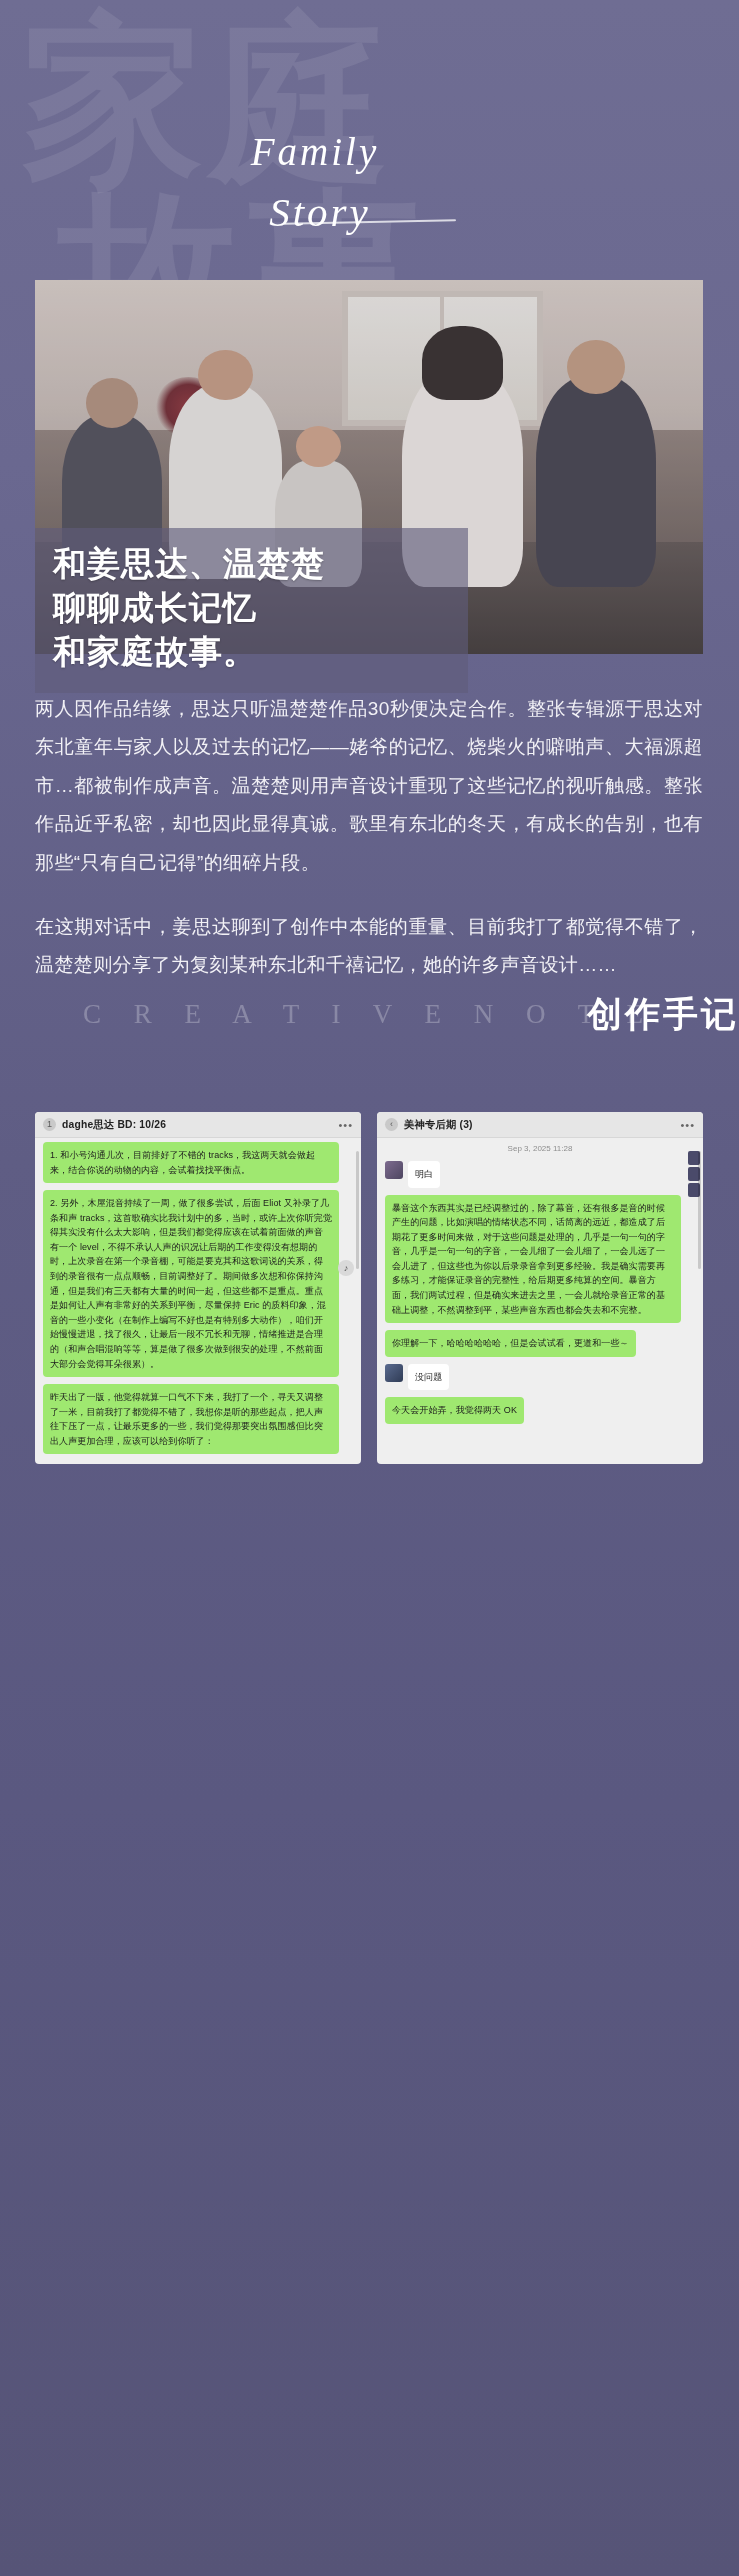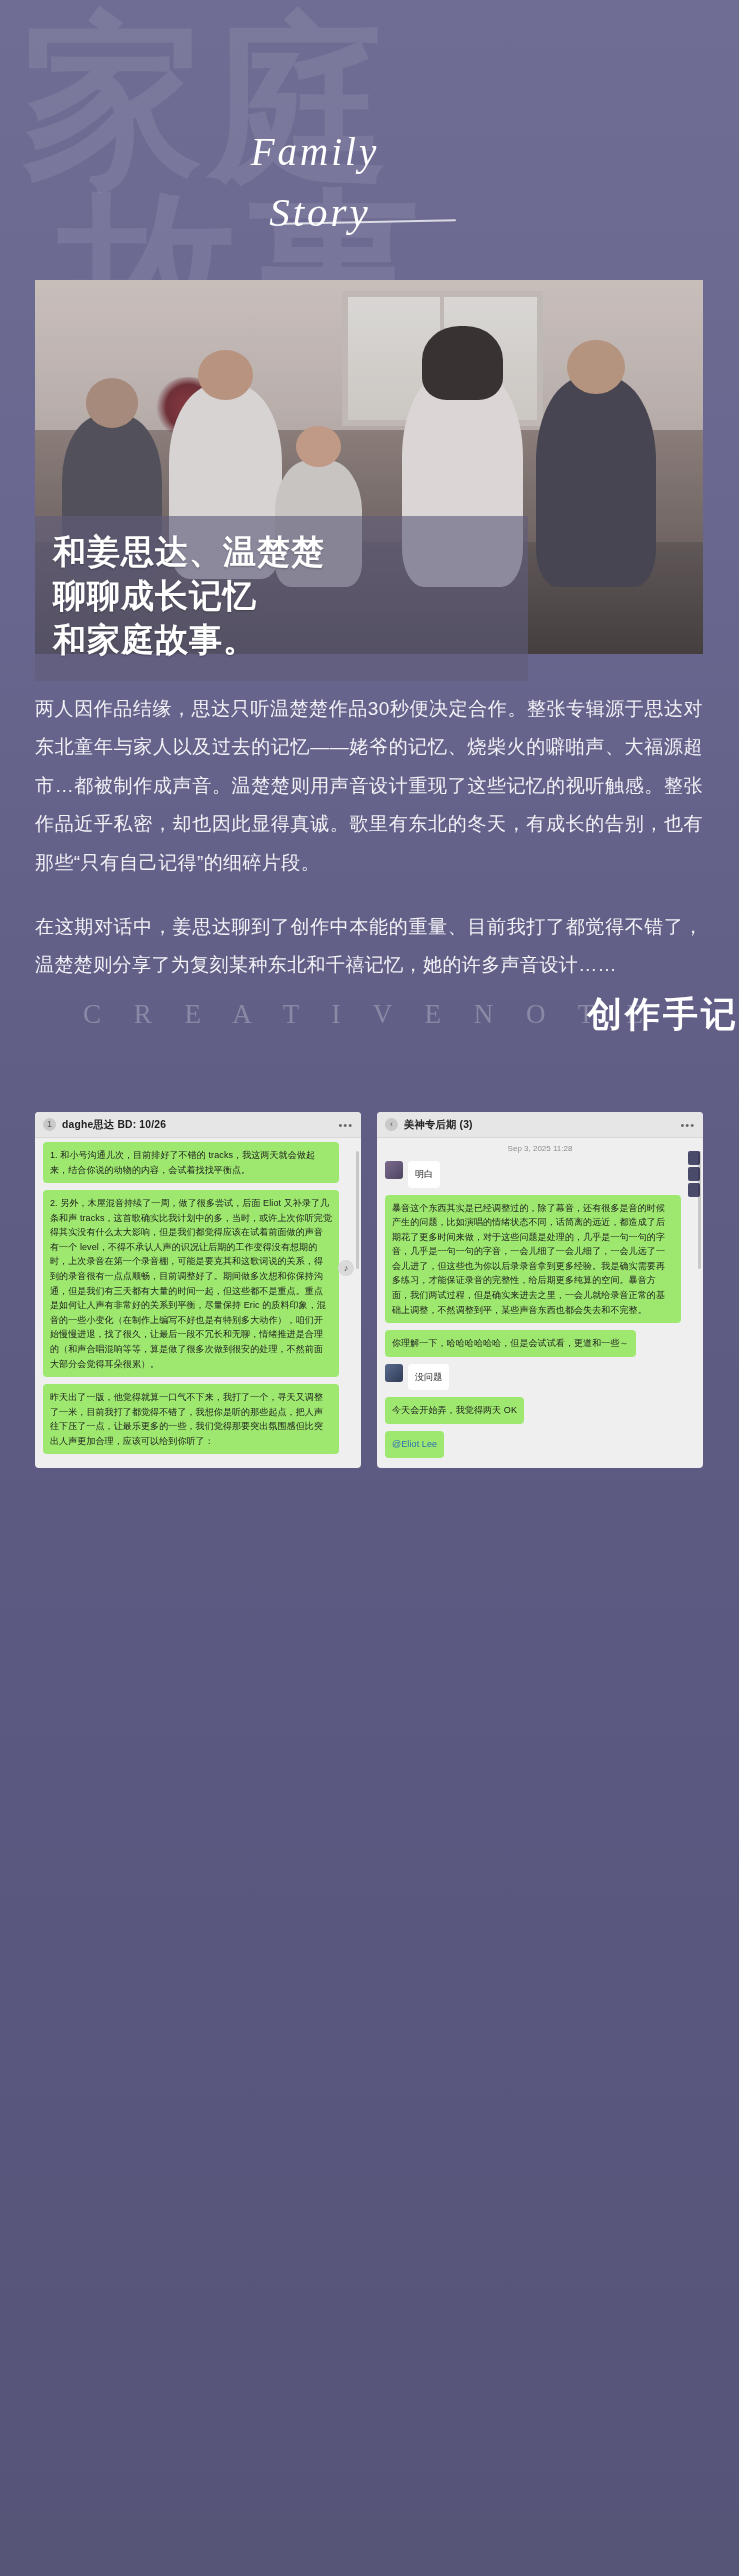--- a/index.html
+++ b/index.html
@@ -107,22 +107,22 @@
     position:absolute; left:18%; top:26%; width:10%; height:16%;
     background: radial-gradient(circle at 50% 50%, #8b2f33 0%, #6d2428 50%, rgba(109,36,40,0) 72%);
     border-radius:50%;
   }
   .photo-tint { position:absolute; inset:0; background: rgba(120,110,140,0.16); }
 
   
   .headline-box {
     position: absolute;
     left: 35px;
-    top: 516px;
-    width: 493px;
+    top: 528px;
+    width: 433px;
     padding: 14px 18px 18px 18px;
     background: rgba(96,92,122,0.62);
   }
   .headline-box p {
     color: #ffffff;
     font-family: "Liberation Serif", serif;
     font-weight: 700;
     font-size: 33px;
     line-height: 1.34;
     letter-spacing: 1px;
@@ -363,23 +363,20 @@
         <div class="row right">
           <div class="bubble out">你理解一下，哈哈哈哈哈哈，但是会试试看，更道和一些～</div>
         </div>
         <div class="row">
           <div class="avatar alt"></div>
           <div class="bubble in">没问题</div>
         </div>
         <div class="row right">
           <div class="bubble out">今天会开始弄，我觉得两天 OK</div>
         </div>
-        <div class="row right">
-          <div class="bubble out"><span class="mention">@Eliot Lee</span></div>
-        </div>
       </div>
       <div class="side-dots" style="top:39px;">
         <div style="width:12px;height:14px;background:#4a4a6a;border-radius:2px;"></div>
         <div style="width:12px;height:14px;background:#4a4a6a;border-radius:2px;"></div>
         <div style="width:12px;height:14px;background:#4a4a6a;border-radius:2px;"></div>
       </div>
       <div class="chat-scroll-dot"></div>
     </div>
 
   </div>

